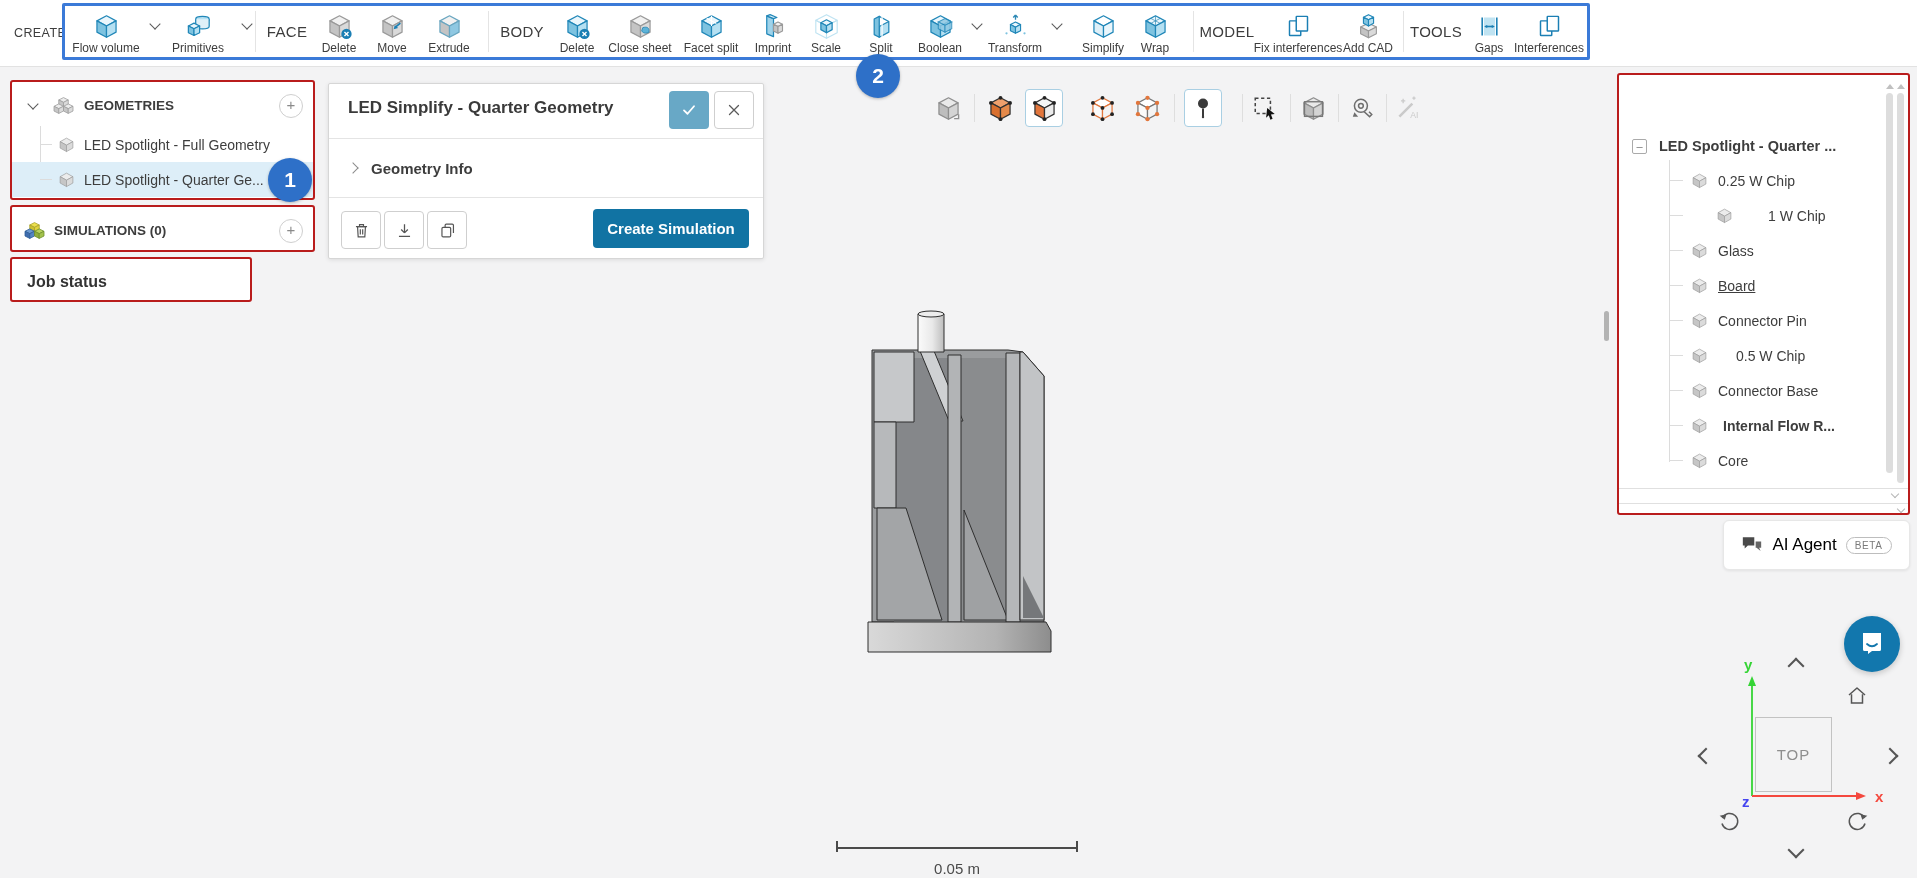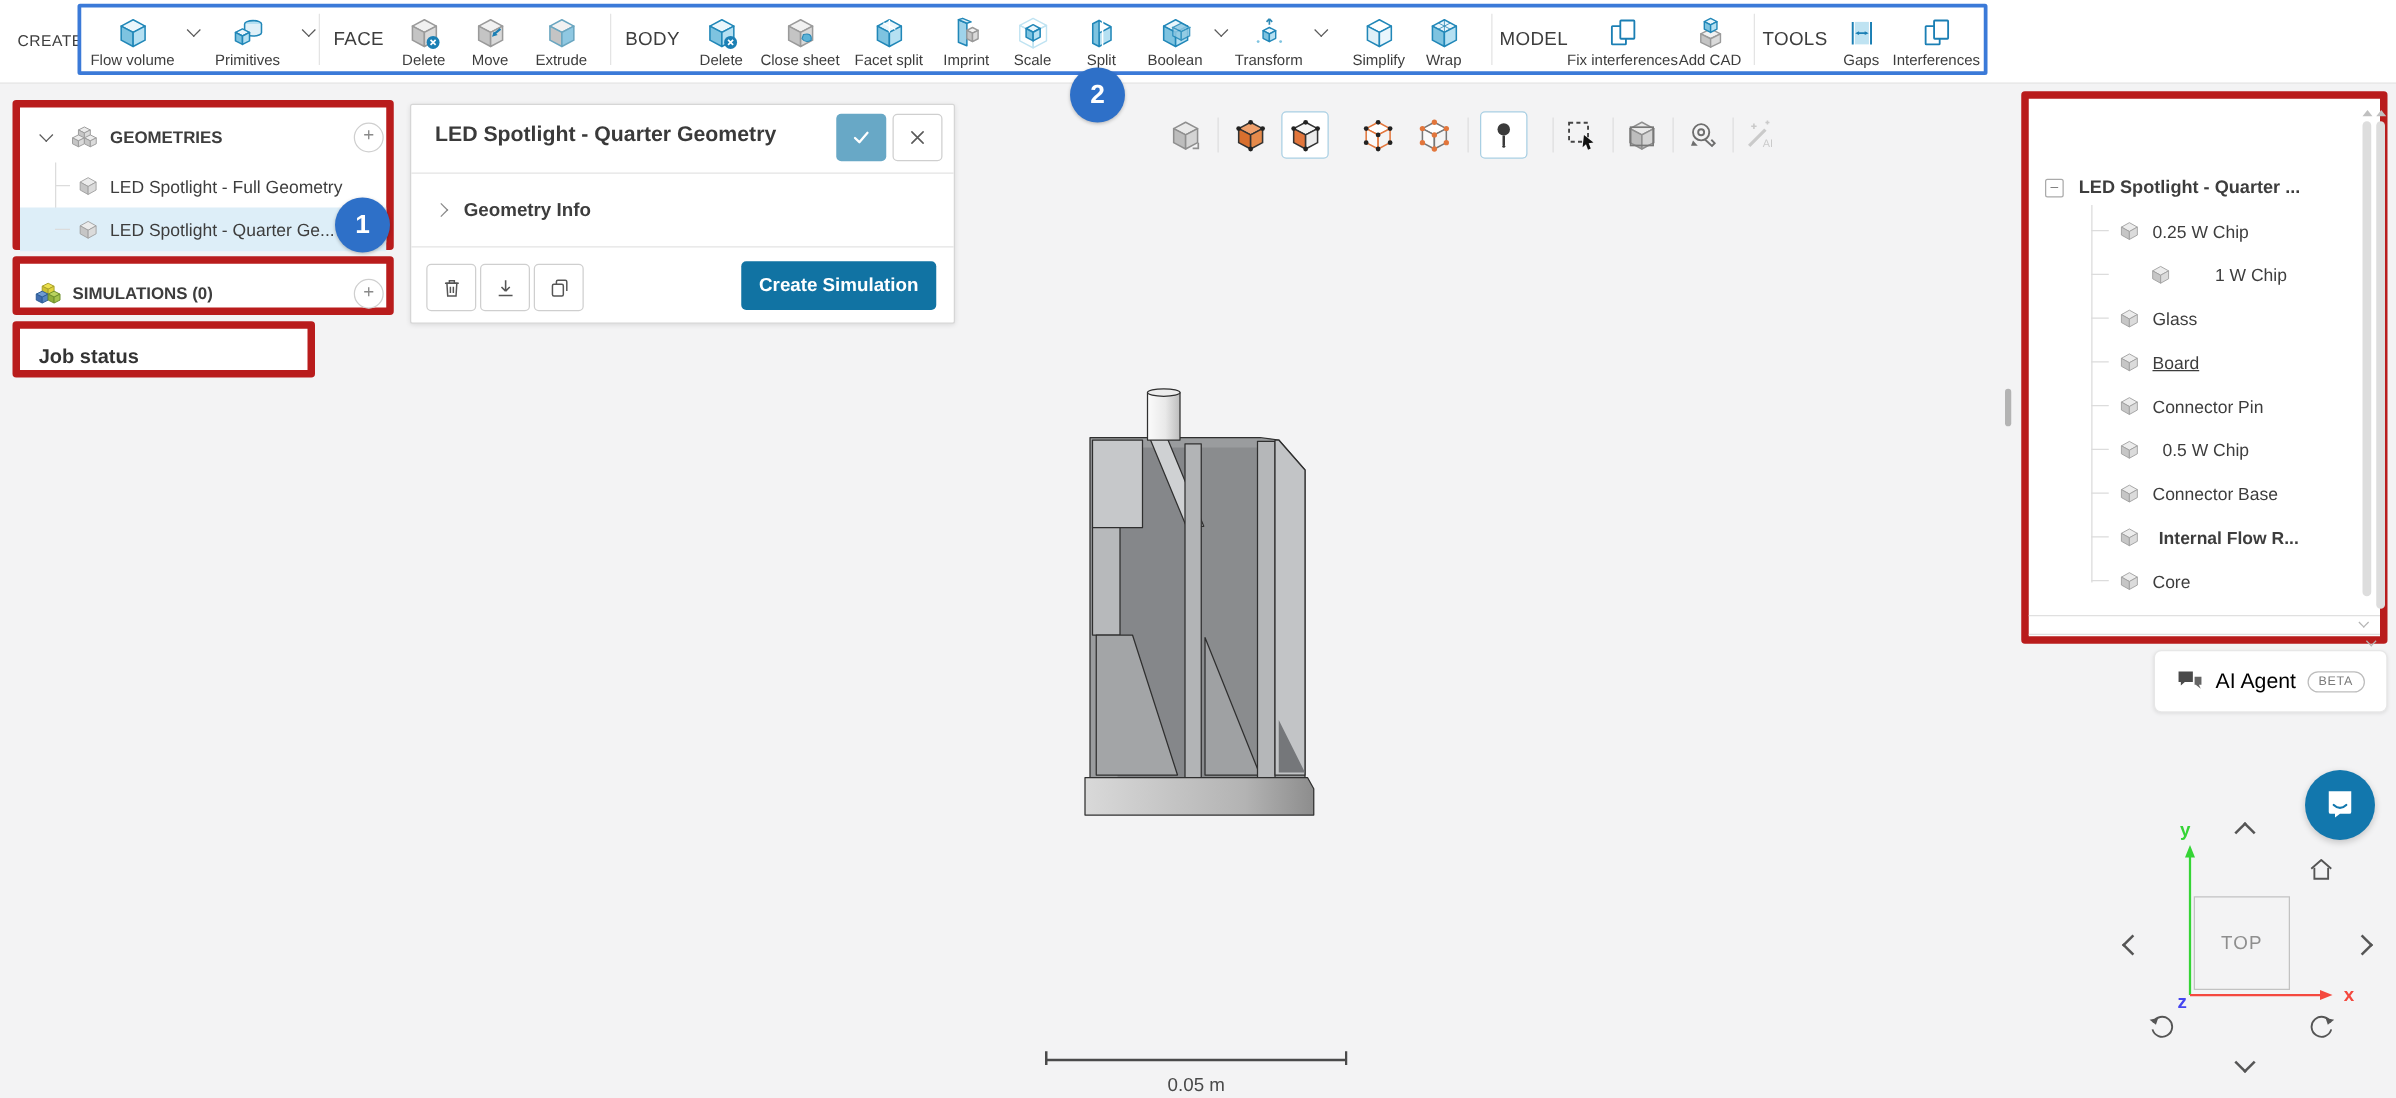--- a/index.html
+++ b/index.html
@@ -21,21 +21,21 @@
   .tb-sep{position:absolute;top:5px;width:1px;height:41px;background:#e4e4e4;}
   .chev{display:inline-block;width:7px;height:7px;border-right:1.6px solid #5a5a5a;border-bottom:1.6px solid #5a5a5a;}
   .chev.down{transform:rotate(45deg);}
   .chev.right{transform:rotate(-45deg);}
   .tb-chev{position:absolute;top:14px;}
   
   .ann-circle{width:44px;height:44px;border-radius:50%;background:#2e70c8;color:#fff;
     display:flex;align-items:center;justify-content:center;font-size:21px;font-weight:bold;
     z-index:60;box-shadow:0 1px 3px rgba(0,0,0,.25);}
   
-  .panel{background:#fff;border:6px solid #b91c1c;border-radius:3px;box-sizing:border-box;}
+  .panel{background:#fff;border:2px solid #b91c1c;border-radius:3px;box-sizing:border-box;}
   .prow{position:absolute;left:0;width:100%;display:flex;align-items:center;box-sizing:border-box;cursor:pointer;}
   .phead{font-weight:bold;font-size:13.5px;color:#3d3d3d;}
   .plus-btn{position:absolute;width:22px;height:22px;border:1px solid #cfcfcf;border-radius:50%;background:#fff;
     color:#8a8a8a;font-size:15px;line-height:20px;text-align:center;cursor:pointer;}
   .tree-label{font-size:14px;color:#3d3d3d;white-space:nowrap;}
   .guide{position:absolute;background:#dcdcdc;}
   #job-status-label{font-size:16px;font-weight:bold;color:#333;}
   
   #dialog{left:328px;top:83px;width:434px;height:174px;background:#fff;border:1px solid #d6d6d6;border-radius:2px;
     box-shadow:0 1px 4px rgba(0,0,0,.10);z-index:30;}
@@ -481,21 +481,21 @@
   <div class="plus-btn" style="left:267px;top:12px;">+</div>
 </div>
 
 <div class="abs panel" style="left:10px;top:257px;width:242px;height:45px;z-index:10;">
   <div class="prow" style="top:0;height:45px;">
     <span id="job-status-label" style="margin-left:15px;">Job status</span>
   </div>
 </div>
 
 <div class="abs" id="dialog">
-  <div class="abs" id="dialog-title">LED Spotlight - Quarter Geometry</div>
+  <div class="abs" id="dialog-title">LED Simplify - Quarter Geometry</div>
   <div class="sq-btn" id="confirm-btn">
     <svg width="20" height="20" viewBox="0 0 24 24">
         <path d="M6 12.5l4.2 4L18 7.5" stroke="#fff" stroke-width="2.2" fill="none" stroke-linecap="round" stroke-linejoin="round"></path>
       </svg>
   </div>
   <div class="sq-btn" id="close-btn">
     <svg width="18" height="18" viewBox="0 0 24 24">
         <path d="M6 6l12 12M18 6L6 18" stroke="#5a5a5a" stroke-width="1.7" stroke-linecap="round"></path>
       </svg>
   </div>
@@ -602,21 +602,21 @@
         <span style="width: 14px; height: 1px; background: rgb(220, 220, 220); margin-left: 50px;"></span>
         <span style="display: flex; margin-left: 8px;">
           <svg width="17" height="17" viewBox="0 0 24 24">
             <g stroke="#9d9d9d" stroke-width="1" stroke-linejoin="round">
               <polygon points="12,3 21,8 12,13 3,8" fill="#ececec"></polygon>
               <polygon points="3,8 12,13 12,22 3,17" fill="#c6c6c6"></polygon>
               <polygon points="21,8 12,13 12,22 21,17" fill="#dbdbdb"></polygon>
             </g>
           </svg>
         </span>
-        <span class="tree-label" style="margin-left: 18px; text-align: center;">0.5 W Chip</span>
+        <span class="tree-label" style="margin-left: 28px; text-align: center;">0.5 W Chip</span>
       </div>
       <div class="prow" style="top: 298px; height: 35px;">
         <span style="width: 14px; height: 1px; background: rgb(220, 220, 220); margin-left: 50px;"></span>
         <span style="display: flex; margin-left: 8px;">
           <svg width="17" height="17" viewBox="0 0 24 24">
             <g stroke="#9d9d9d" stroke-width="1" stroke-linejoin="round">
               <polygon points="12,3 21,8 12,13 3,8" fill="#ececec"></polygon>
               <polygon points="3,8 12,13 12,22 3,17" fill="#c6c6c6"></polygon>
               <polygon points="21,8 12,13 12,22 21,17" fill="#dbdbdb"></polygon>
             </g>

